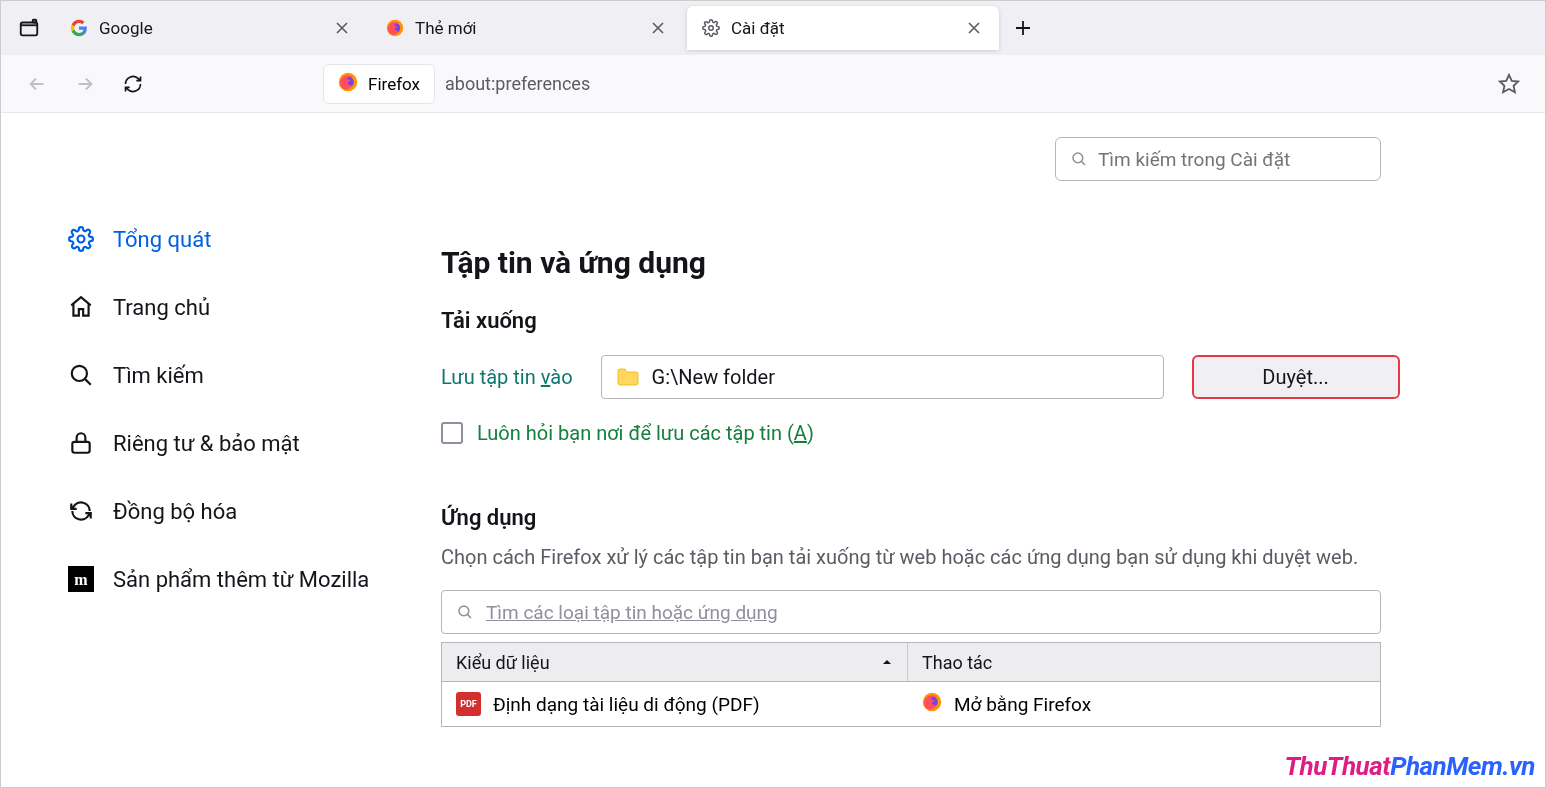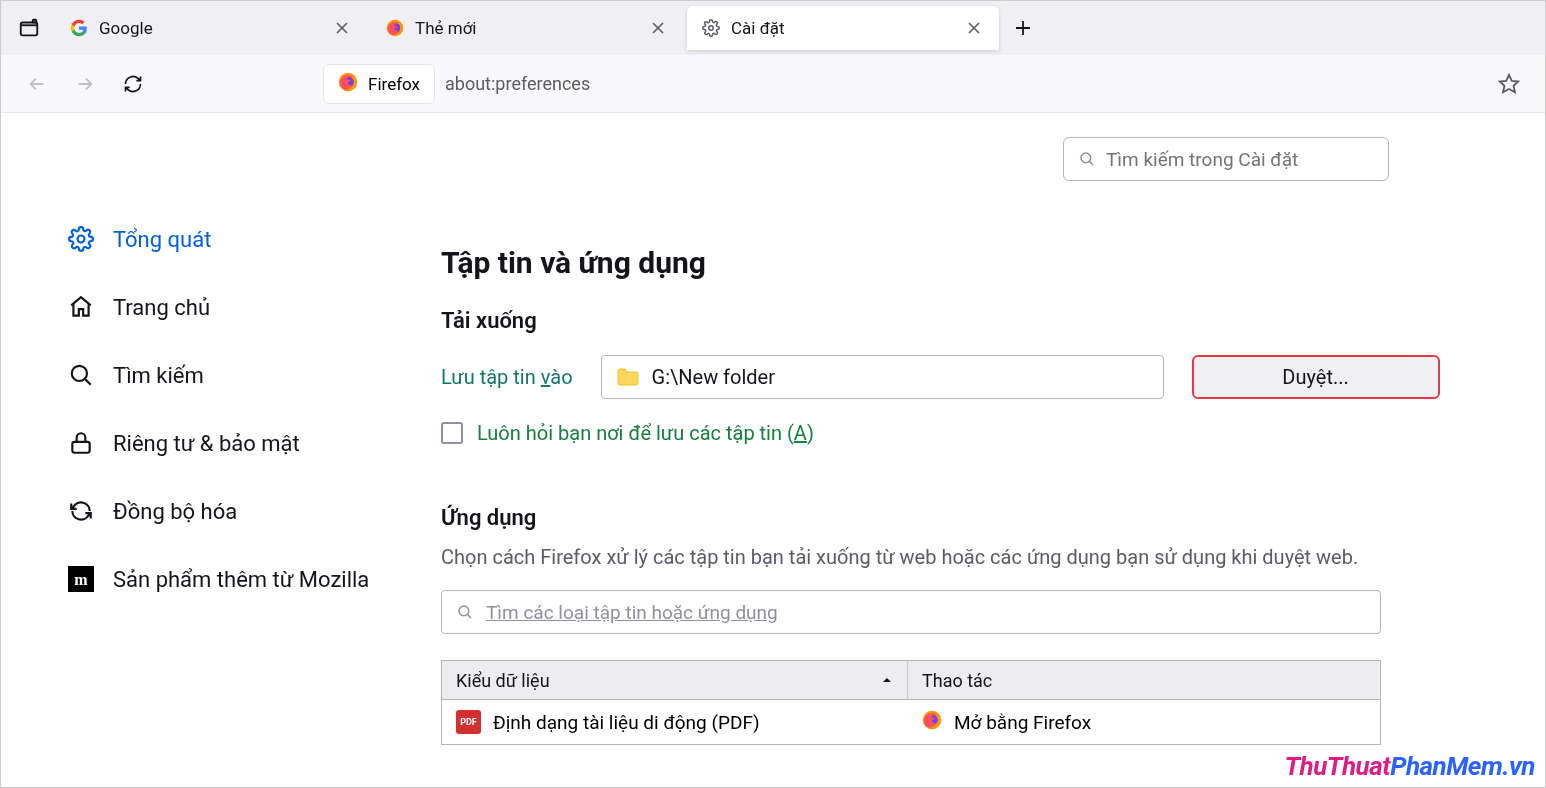--- a/index.html
+++ b/index.html
@@ -124,21 +124,21 @@
 .sidebar-item.active { color: #0060df; }
 .sidebar-item .s-icon { width: 28px; height: 28px; display:flex; align-items:center; justify-content:center; }
 .main {
   flex: 1;
   padding: 24px 0 0 10px;
   position: relative;
 }
 .search-settings {
   position: absolute;
   top: 24px;
-  right: 156px;
+  right: 164px;
   display: flex;
   align-items: center;
   gap: 10px;
   border: 1px solid #b6b6b9;
   border-radius: 6px;
   height: 44px;
   width: 326px;
   padding: 8px 14px;
   font-size: 19px;
   color: #747474;
@@ -170,21 +170,21 @@
   border: 1px solid #b6b6b9;
   border-radius: 4px;
   display: flex;
   align-items: center;
   gap: 12px;
   padding: 0 14px;
   font-size: 20px;
   color: #15141a;
 }
 .browse-btn {
-  width: 248px;
+  width: 208px;
   height: 44px;
   border: 2px solid #e63946;
   background: #f0f0f4;
   border-radius: 6px;
   display:flex; align-items:center; justify-content:center;
   font-size: 20px;
   color: #15141a;
   cursor: pointer;
 }
 .check-row {
@@ -217,21 +217,21 @@
   border: 1px solid #b6b6b9;
   border-radius: 4px;
   height: 44px;
   padding: 0 14px;
   font-size: 19px;
   color: #8f8f9d;
   max-width: 940px;
   text-decoration: underline;
 }
 .app-table {
-  margin-top: 26px;
+  margin-top: 8px;
   max-width: 940px;
   border: 1px solid #b6b6b9;
   border-top: none;
 }
 .app-table .thead {
   display: flex;
   background: #ededf0;
   border-top: 1px solid #b6b6b9;
   border-bottom: 1px solid #b6b6b9;
   height: 40px;

